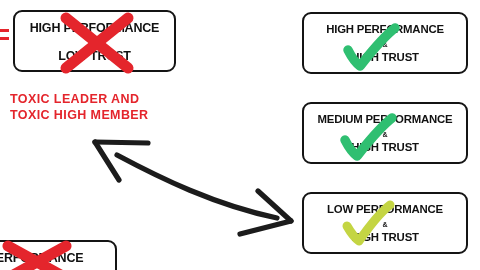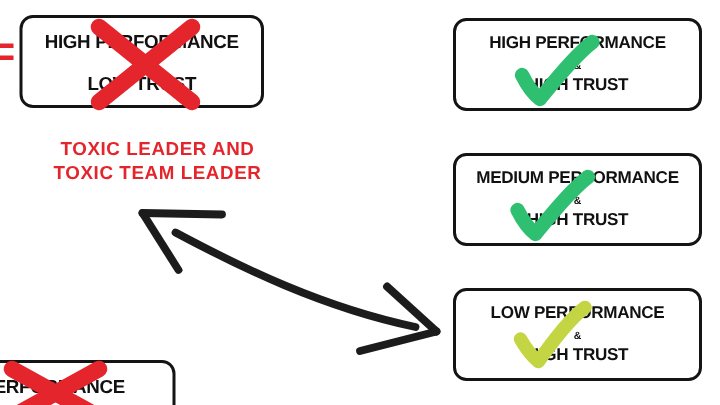--- a/index.html
+++ b/index.html
@@ -69,21 +69,20 @@
   .card-right .l1 { top: 9px;  font-size: 11.4px; }
   .card-right .amp { top: 27px; }
   .card-right .l2 { top: 37px; font-size: 11.4px; }
 
   
   #toxic-caption {
     position: absolute;
     left: 10px;
     top: 91px;
     width: 190px;
-    text-align: center;
     color: #e4252c;
     font-weight: bold;
     font-size: 12.5px;
     line-height: 16px;
     letter-spacing: 0.4px;
     z-index: 3;
   }
   .caption-line { display: block; }
 
   
@@ -137,21 +136,21 @@
   </div>
 
   <div class="card card-right" id="card-lp-ht">
     <div class="card-line l1">LOW PERFORMANCE</div>
     <div class="amp">&amp;</div>
     <div class="card-line l2">HIGH TRUST</div>
   </div>
 
   <div id="toxic-caption">
     <span class="caption-line">TOXIC LEADER AND</span>
-    <span class="caption-line">TOXIC TEAM LEADER</span>
+    <span class="caption-line">TOXIC HIGH MEMBER</span>
   </div>
 
   <svg class="mark-layer" viewBox="0 0 480 270">
 
     <g>
       <path d="M66 18 L128 68" stroke="#e4252c" stroke-width="11" stroke-linecap="round" fill="none"></path>
       <path d="M128 18 L66 68" stroke="#e4252c" stroke-width="11" stroke-linecap="round" fill="none"></path>
     </g>
 
     <g>

